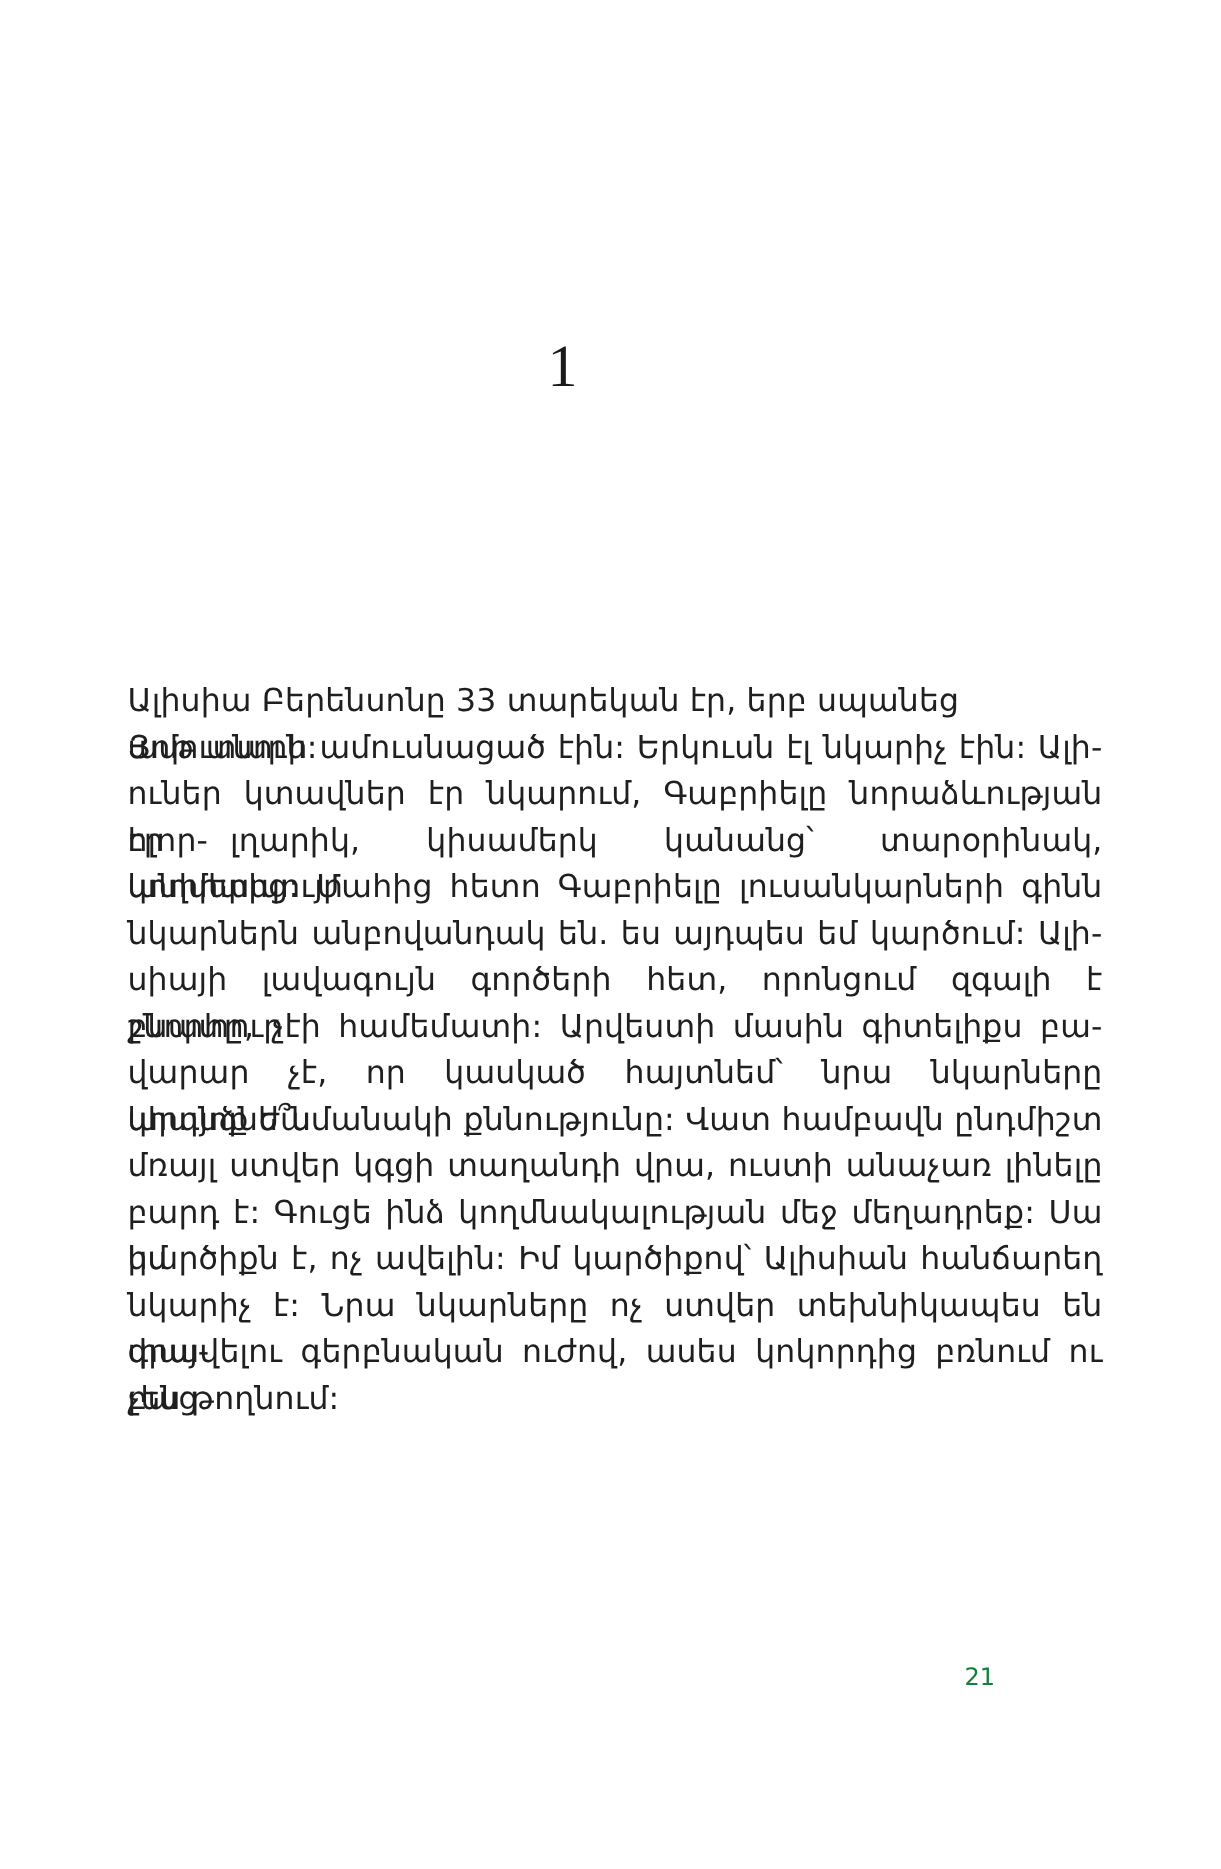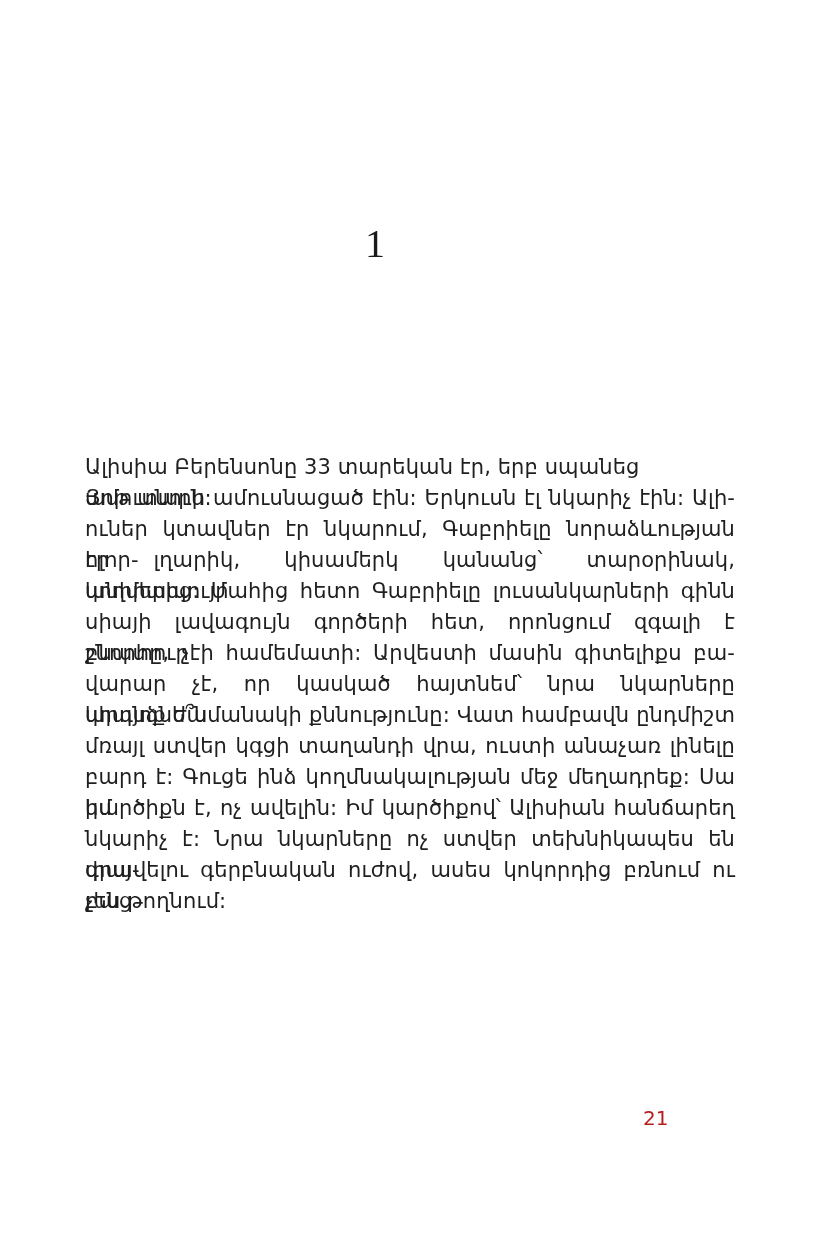--- a/index.html
+++ b/index.html
@@ -42,38 +42,39 @@
     letter-spacing: 0.1px;
   }
   .text-line.just {
     text-align: justify;
     text-align-last: justify;
   }
   .page-number {
     position: absolute;
     top: 1104px;
     left: 643px;
-    font-size: 20px;
+    font-size: 16px;
     line-height: 28px;
-    color: #b91c1c;
+    color: #15803d;
   }
 </style>
 </head>
 <body>
 
 <div class="page">
 
   <div class="chapter-heading">1</div>
 
   <div class="text-block">
       <div class="text-line">Ալիսիա Բերենսոնը 33 տարեկան էր, երբ սպանեց ամուսնուն:</div>
       <div class="text-line just">Յոթ տարի ամուսնացած էին: Երկուսն էլ նկարիչ էին: Ալի-</div>
       <div class="text-line just">ուներ կտավներ էր նկարում, Գաբրիելը նորաձևության ոլոր-</div>
       <div class="text-line just">էր լղարիկ, կիսամերկ կանանց՝ տարօրինակ, անհրապույր</div>
       <div class="text-line just">կողմերից: Մահից հետո Գաբրիելը լուսանկարների գինն</div>
+      <div class="text-line just">նկարներն անբովանդակ են. ես այդպես եմ կարծում: Ալի-</div>
       <div class="text-line just">սիայի լավագույն գործերի հետ, որոնցում զգալի է բնատուր</div>
       <div class="text-line just">շնորհը, չէի համեմատի: Արվեստի մասին գիտելիքս բա-</div>
       <div class="text-line just">վարար չէ, որ կասկած հայտնեմ՝ նրա նկարները կհանձնե՞ն</div>
       <div class="text-line just">արդյոք ժամանակի քննությունը: Վատ համբավն ընդմիշտ</div>
       <div class="text-line just">մռայլ ստվեր կգցի տաղանդի վրա, ուստի անաչառ լինելը</div>
       <div class="text-line just">բարդ է: Գուցե ինձ կողմնակալության մեջ մեղադրեք: Սա իմ</div>
       <div class="text-line just">կարծիքն է, ոչ ավելին: Իմ կարծիքով՝ Ալիսիան հանճարեղ</div>
       <div class="text-line just">նկարիչ է: Նրա նկարները ոչ ստվեր տեխնիկապես են փայ-</div>
       <div class="text-line just">գրավելու գերբնական ուժով, ասես կոկորդից բռնում ու բաց</div>
       <div class="text-line">չեն թողնում:</div>

